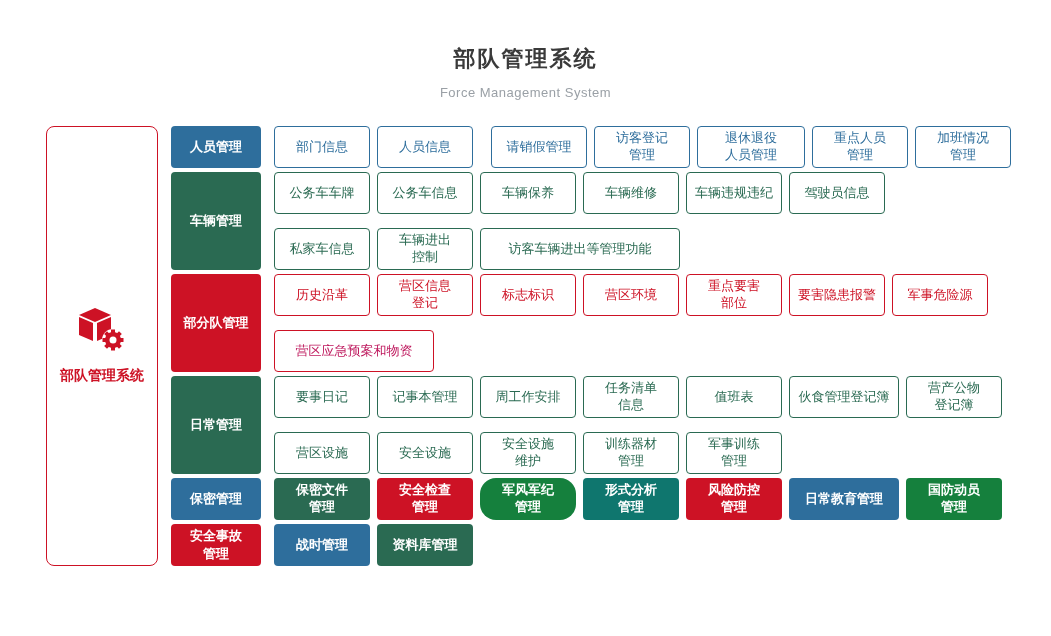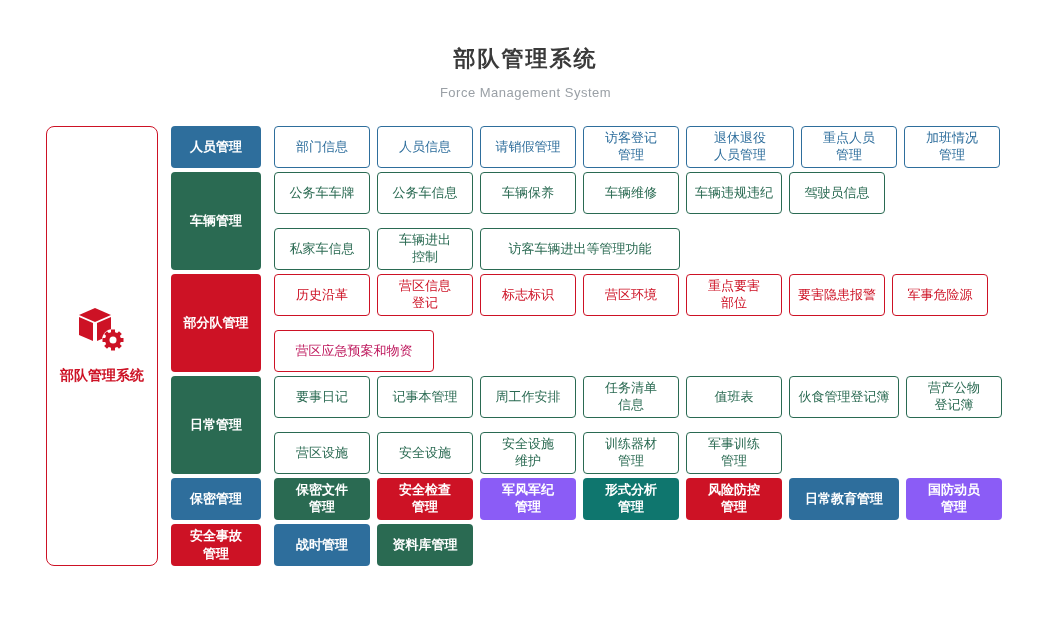--- a/index.html
+++ b/index.html
@@ -101,21 +101,21 @@
     <div class="root-label" style="color: rgb(205, 18, 37);">部队管理系统</div>
   </div>
 
   <div class="rows">
       <div class="row">
         <div class="cat" style="background: rgb(46, 110, 156);">人员管理</div>
         <div class="lines">
           <div class="line">
             <div class="item outline" style="border-color: rgb(46, 110, 156); color: rgb(46, 110, 156);">部门信息</div>
             <div class="item outline" style="border-color: rgb(46, 110, 156); color: rgb(46, 110, 156);">人员信息</div>
-            <div class="item outline" style="border-color: rgb(46, 110, 156); color: rgb(46, 110, 156);">请销假管理</div>
+            <div class="item outline" style="border-color: rgb(46, 110, 156); color: rgb(46, 110, 156); margin-left: 11px;">请销假管理</div>
             <div class="item outline" style="border-color: rgb(46, 110, 156); color: rgb(46, 110, 156);">访客登记
 管理</div>
             <div class="item outline" style="border-color: rgb(46, 110, 156); color: rgb(46, 110, 156); width: 108px;">退休退役
 人员管理</div>
             <div class="item outline" style="border-color: rgb(46, 110, 156); color: rgb(46, 110, 156);">重点人员
 管理</div>
             <div class="item outline" style="border-color: rgb(46, 110, 156); color: rgb(46, 110, 156);">加班情况
 管理</div>
           </div>
         </div>
@@ -185,28 +185,28 @@
         </div>
       </div>
       <div class="row">
         <div class="cat" style="background: rgb(46, 110, 156);">保密管理</div>
         <div class="lines">
           <div class="line">
             <div class="item solid" style="background: rgb(42, 106, 82);">保密文件
 管理</div>
             <div class="item solid" style="background: rgb(205, 18, 37);">安全检查
 管理</div>
-            <div class="item solid" style="background: #8b5cf6;">军风军纪
+            <div class="item solid" style="background: #15803d; border-radius: 16px;">军风军纪
 管理</div>
             <div class="item solid" style="background: #0f766e;">形式分析
 管理</div>
             <div class="item solid" style="background: rgb(205, 18, 37);">风险防控
 管理</div>
             <div class="item solid" style="background: rgb(46, 110, 156); width: 110px;">日常教育管理</div>
-            <div class="item solid" style="background: #8b5cf6; font-family: Liberation Serif, serif;">国防动员
+            <div class="item solid" style="background: #15803d; font-family: Liberation Serif, serif;">国防动员
 管理</div>
           </div>
         </div>
       </div>
       <div class="row">
         <div class="cat" style="background: rgb(205, 18, 37);">安全事故
 管理</div>
         <div class="lines">
           <div class="line">
             <div class="item solid" style="background: rgb(46, 110, 156);">战时管理</div>

